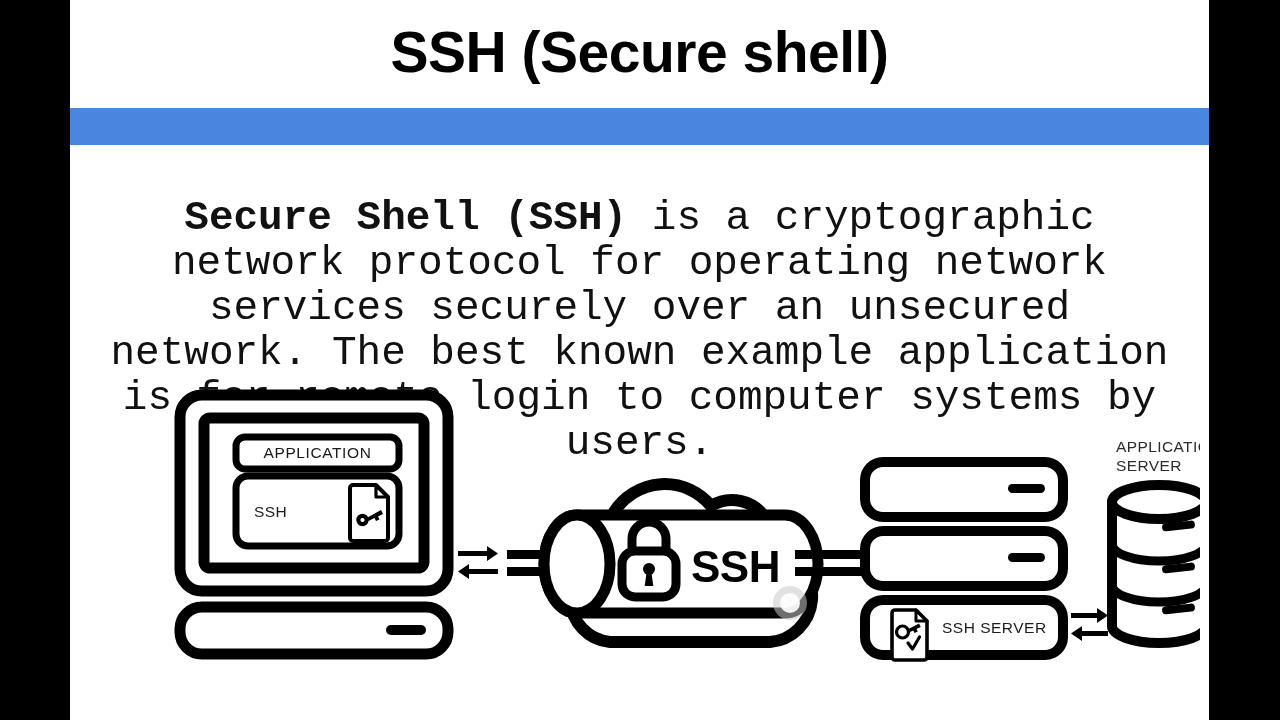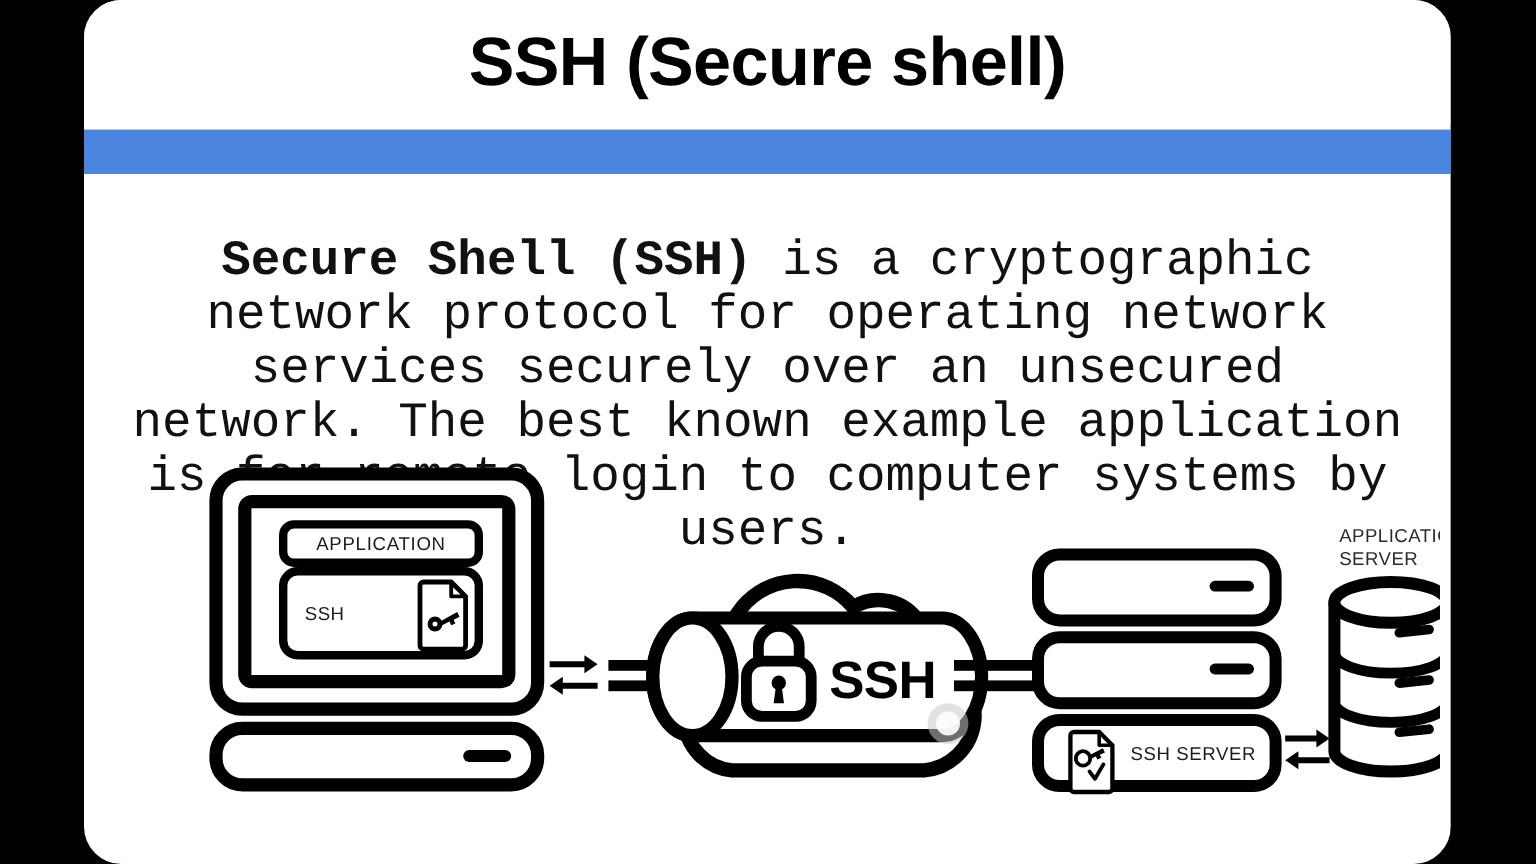--- a/index.html
+++ b/index.html
@@ -14,21 +14,20 @@
     width: 1280px; height: 720px;
     background: #000;
   }
   
   #slide {
     position: absolute;
     left: 70px; top: 0;
     width: 1139px; height: 720px;
     background: #ffffff;
     overflow: hidden;
-    border-radius: 31px;
   }
   
   #title-area {
     position: absolute;
     left: 0; top: 0;
     width: 1139px; height: 104px;
     display: flex; align-items: center; justify-content: center;
     background: #ffffff;
   }
   #title-text {

